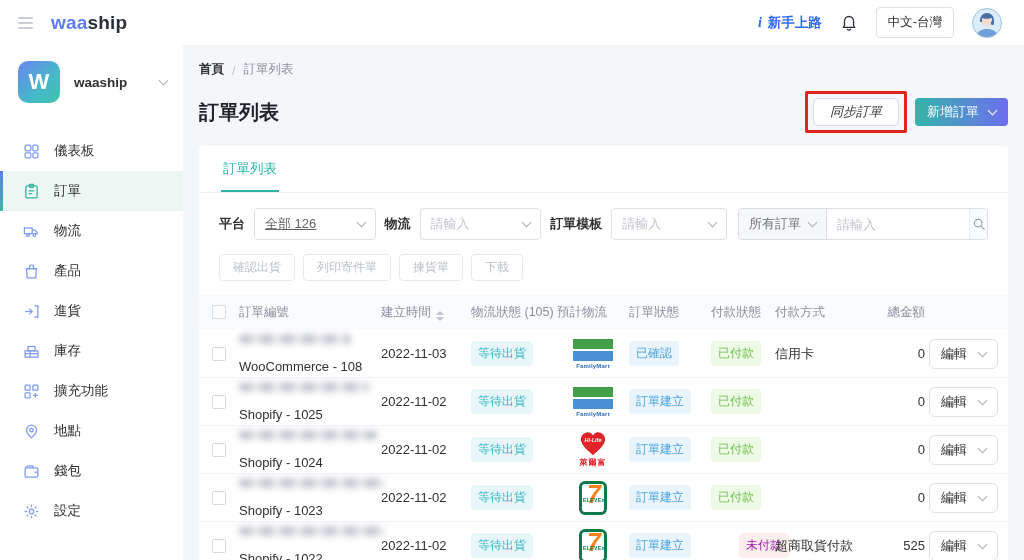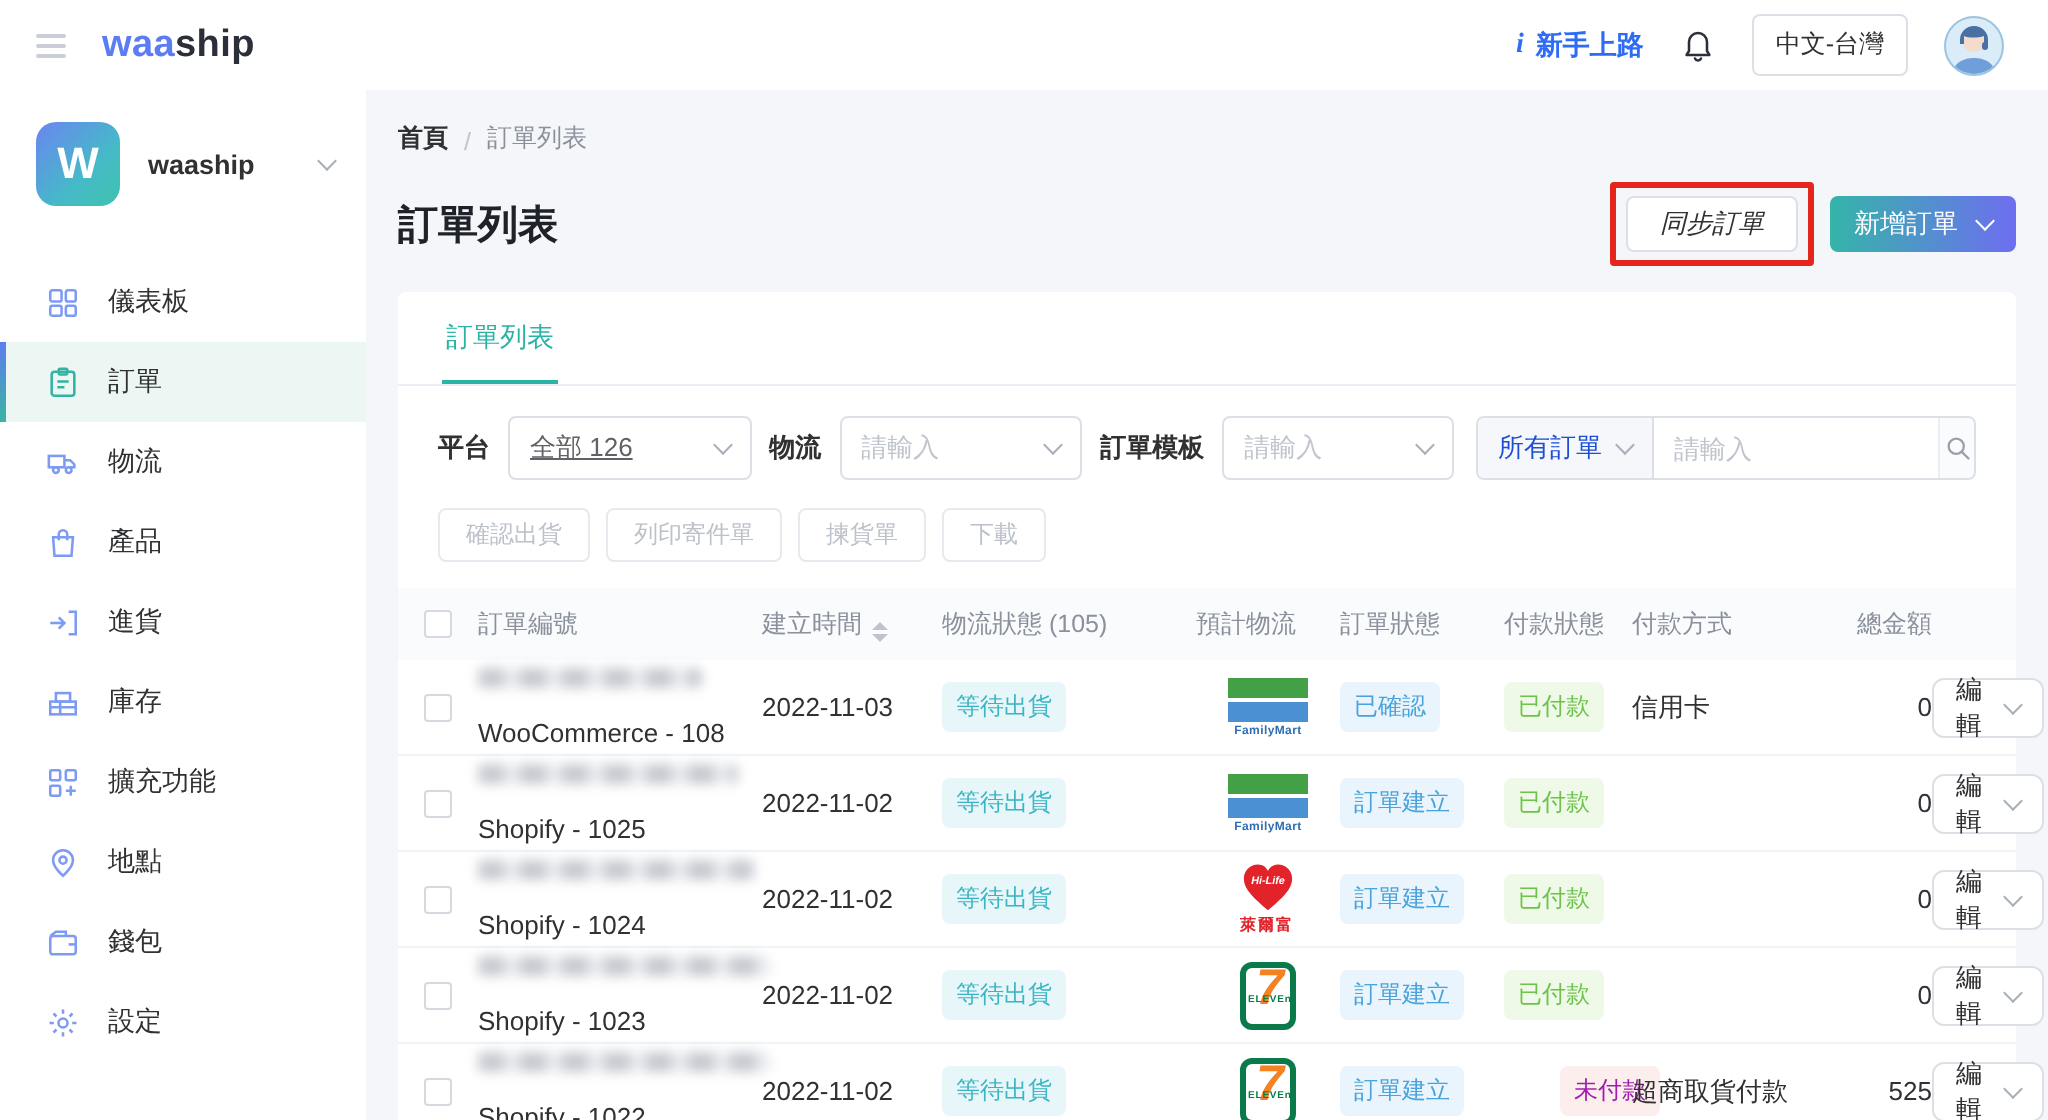--- a/index.html
+++ b/index.html
@@ -70,40 +70,40 @@
   .select { height:32px; border:1px solid #dcdfe6; border-radius:4px; background:#fff;
     display:flex; align-items:center; justify-content:space-between; padding:0 10px; cursor:pointer; }
   .select .val { color:#606266;text-decoration:underline; }
   .select .ph { color:#c0c4cc; }
   .sel-platform { width:128px; }
   .sel-logistics { width:128px; }
   .sel-template { width:122px; }
   .search-group { display:flex; align-items:stretch; height:32px; border:1px solid #dcdfe6;
     border-radius:4px; overflow:hidden; margin-left:2px; }
   .scope { background:#f5f7fa; border-right:1px solid #dcdfe6; display:flex; align-items:center;
-    gap:8px; padding:0 10px; color:#1d4ed8; cursor:pointer; white-space:nowrap; }
+    gap:8px; padding:0 10px; color:#737373; cursor:pointer; white-space:nowrap; }
   .search-input { border:none; outline:none; width:142px; padding:0 10px; font-size:13px; color:#303133; }
   .search-input::placeholder { color:#c0c4cc; }
   .search-btn { width:34px; background:#fafbfd; border-left:1px solid #ebeef5; display:flex;
     align-items:center; justify-content:center; cursor:pointer; }
 
   
   .bulk { display:flex; gap:8px; padding:6px 20px 13px; }
   .bulk-btn { height:27px; padding:0 13px; font-size:12px; color:#bcc1ca; background:#fff;
     border:1px solid #e6e9f0; border-radius:4px; cursor:pointer; }
 
   
   .thead { display:flex; align-items:center; background:#fafbfc; height:36px; color:#8a919c;
     font-size:12.5px; }
   .trow { display:flex; align-items:center; height:48px; border-bottom:1px solid #f1f3f6; font-size:13px; }
   .c-check { width:40px; display:flex; justify-content:center; flex:none; }
   .c-order { width:142px; flex:none; }
   .c-date { width:90px; flex:none; }
   .c-lstat { width:86px; flex:none; }
-  .c-carrier { width:72px; flex:none; display:flex; justify-content:center;margin-left:41px; }
+  .c-carrier { width:72px; flex:none; display:flex; justify-content:center; }
   .c-ostat { width:82px; flex:none; }
   .c-pstat { width:64px; flex:none; }
   .c-pmeth { width:92px; flex:none; }
   .c-total { width:58px; flex:none; text-align:right; }
   .c-edit { flex:1; display:flex; justify-content:flex-end; padding-right:10px; }
   .thead .c-carrier { justify-content:flex-start; }
   .checkbox { width:14px; height:14px; border:1px solid #d5d9e0; border-radius:2px; background:#fff; cursor:pointer; }
   .sort { display:inline-flex; flex-direction:column; gap:2px; margin-left:5px; vertical-align:1px; }
   .sort i { width:0; height:0; border-left:4px solid transparent; border-right:4px solid transparent; }
   .sort .up { border-bottom:4px solid #c0c4cc; }
@@ -123,21 +123,21 @@
   .chev { width:7px; height:7px; border-right:1.5px solid #a9afba; border-bottom:1.5px solid #a9afba;
     transform:rotate(45deg); margin-top:-3px; flex:none; }
   .chev.white { border-color:#fff; }
 
   
   .logo-fm { display:flex; flex-direction:column; align-items:center; width:44px; }
   .fm-bar { width:40px; height:10px; }
   .fm-green { background:#43a047; }
   .fm-blue { background:#4a90d2; margin-top:2px; }
   .fm-text { font-size:6px; font-weight:700; color:#2f6eb5; margin-top:2px; letter-spacing:.2px; }
-  .logo-hl { display:flex; flex-direction:column; }
+  .logo-hl { display:flex; flex-direction:column; align-items:center; }
   .hl-cap { font-size:8px; font-weight:700; color:#e2232a; margin-top:1px; letter-spacing:1px; }
   .logo-711 { width:28px; height:34px; border:3px solid #0a7a4a; border-radius:6px; background:#fff;
     position:relative; overflow:hidden; }
   .s7 { position:absolute; top:-4px; left:5px; font-size:25px; font-weight:800; color:#f58220; font-style:italic; }
   .s11 { position:absolute; bottom:9px; left:1px; font-size:5px; font-weight:700; color:#0a7a4a; letter-spacing:.4px; }
 </style>
 </head>
 <body>
 
 <div class="topbar">

